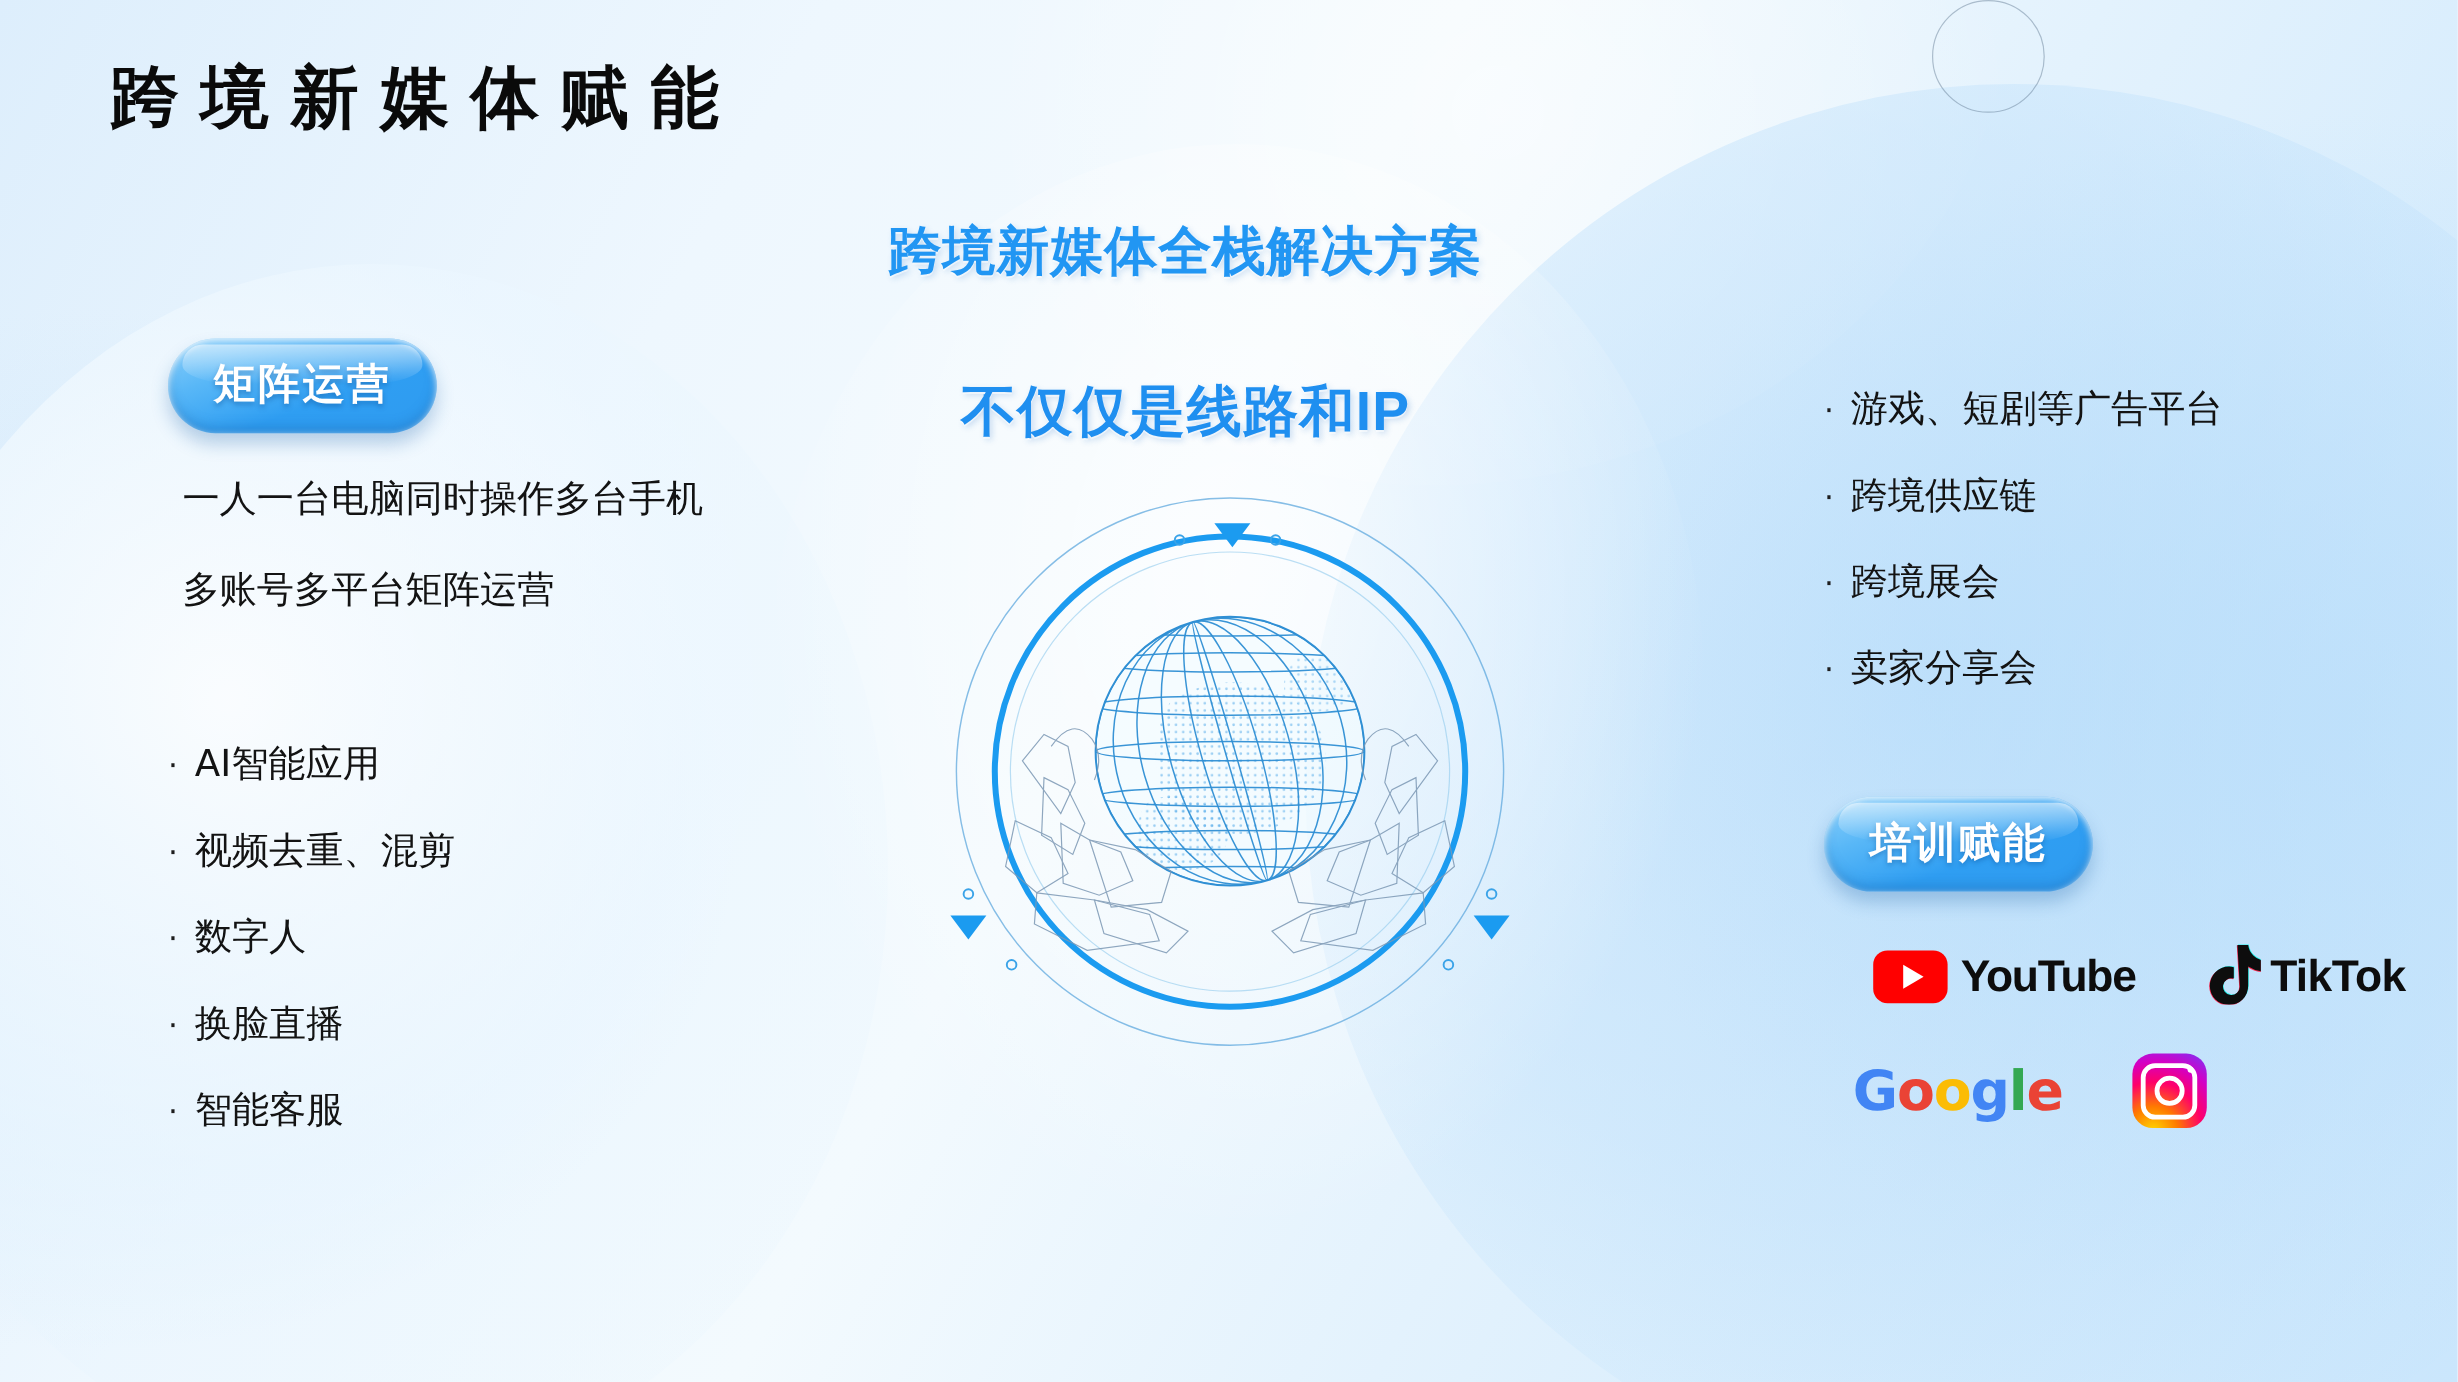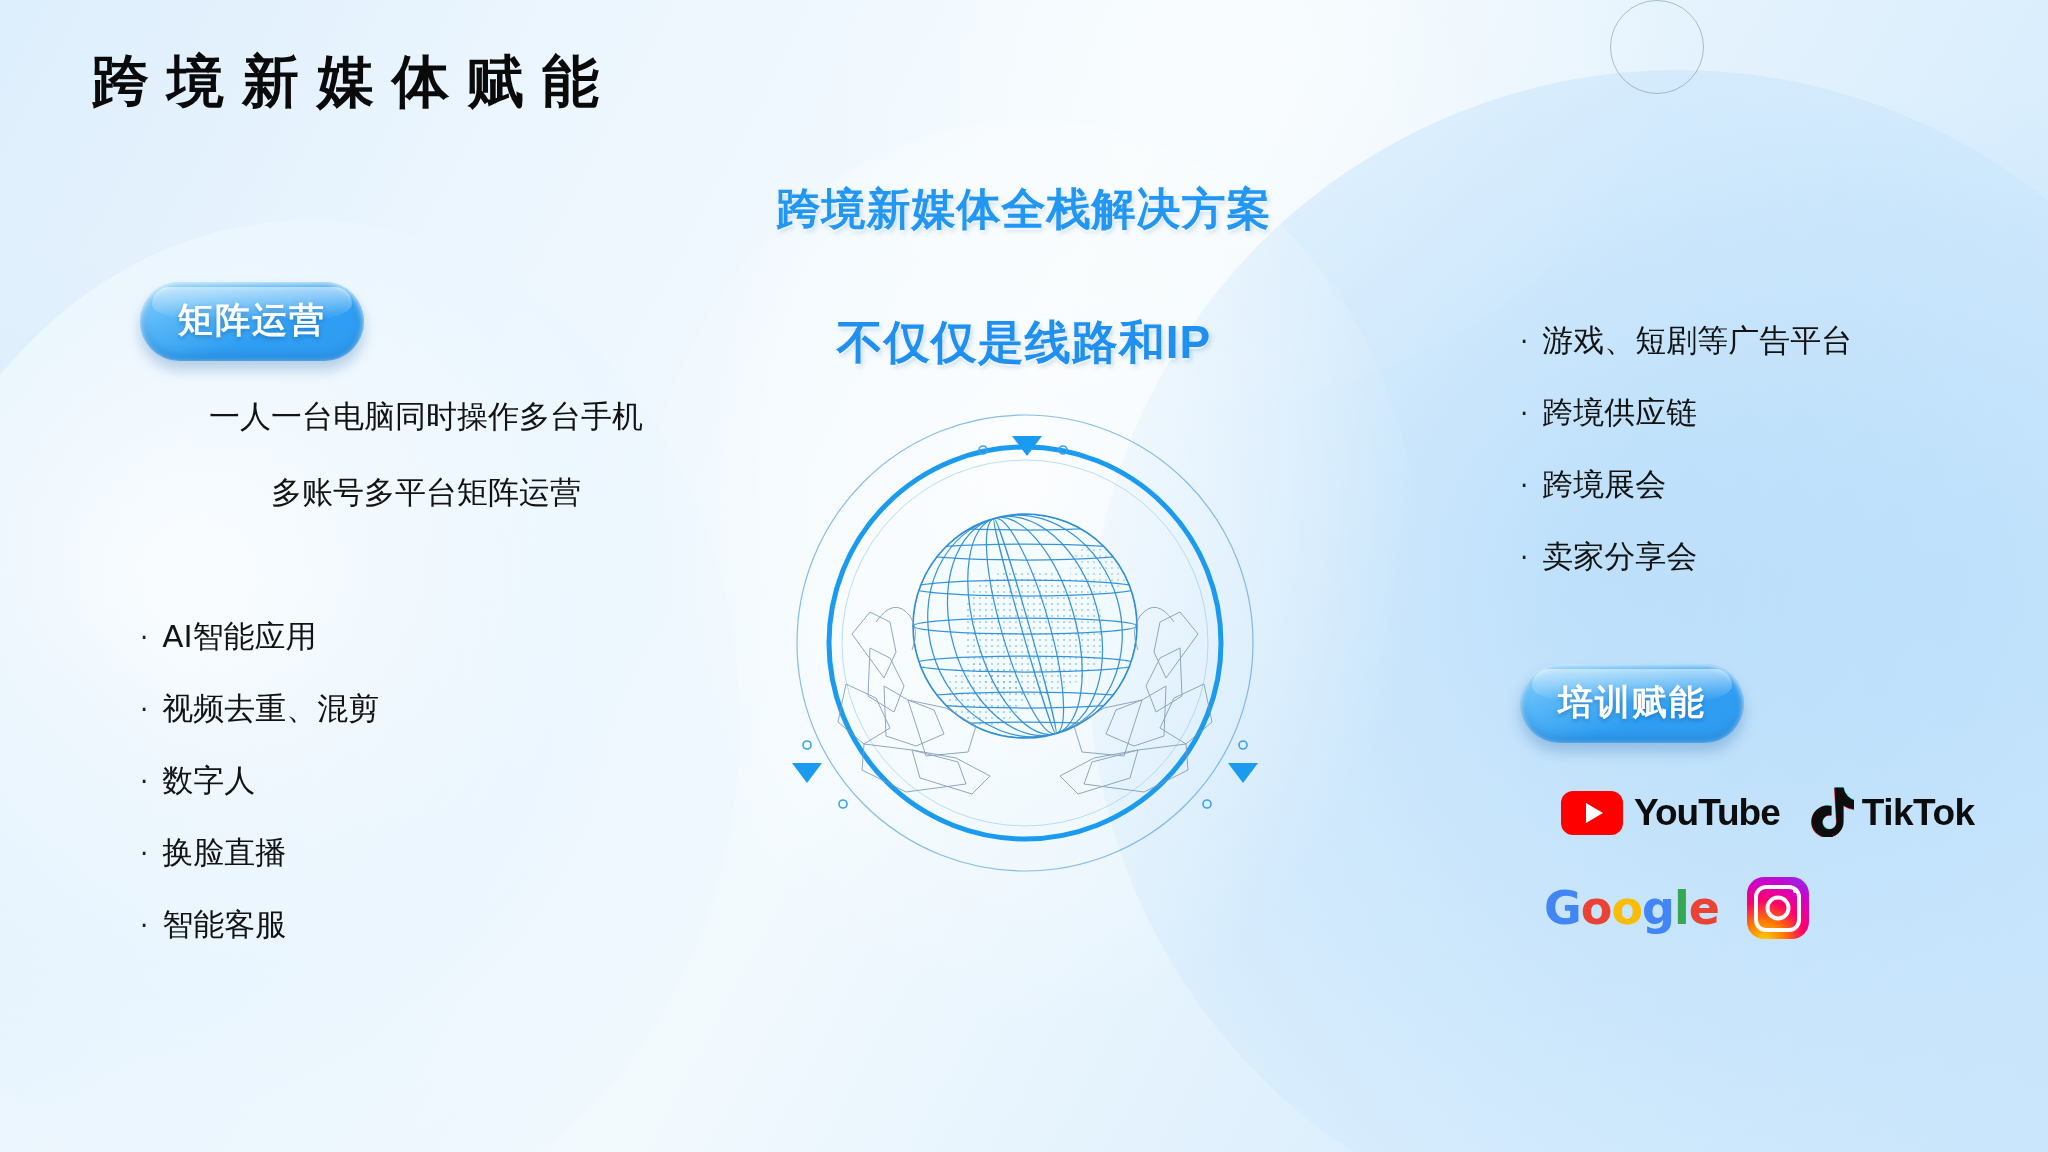--- a/index.html
+++ b/index.html
@@ -43,21 +43,21 @@
 
   
   .main-title{
     position:absolute;left:92px;top:44px;
     font-size:57px;font-weight:800;letter-spacing:18px;
     color:#0a0a0a;white-space:nowrap;
     font-family:"DejaVu Sans","Liberation Sans",sans-serif;
   }
 
   
-  .center-col{position:absolute;left:624px;top:180px;width:800px;text-align:center;}
+  .center-col{position:absolute;left:588px;top:180px;width:800px;text-align:center;}
   .head-1{
     font-size:44px;font-weight:800;color:#2196f3;letter-spacing:1px;
     text-shadow:0 2px 0 rgba(255,255,255,.55), 2px 3px 5px rgba(21,101,192,.20);
     white-space:nowrap;
   }
   .head-2{
     margin-top:73px;
     font-size:46px;font-weight:800;color:#1f8ff0;letter-spacing:1px;
     text-shadow:0 2px 0 rgba(255,255,255,.55), 2px 3px 5px rgba(21,101,192,.22);
     white-space:nowrap;
@@ -85,38 +85,38 @@
 
   
   .col{position:absolute;}
   .col-left{left:140px;top:282px;width:560px;}
   .col-right{left:1520px;top:282px;width:470px;}
 
   .body-line{
     color:#131313;font-size:31px;line-height:1.28;white-space:nowrap;
     font-family:"DejaVu Sans","Liberation Sans",sans-serif;
   }
-  .lead-block{margin-top:36px;text-align:center;}
+  .lead-block{margin-top:36px;}
   .lead-block .body-line{margin:0 0 0 12px;}
   .lead-block .body-line + .body-line{margin-top:36px;}
 
   .bullets{margin-top:38px;list-style:none;padding:0;}
   .bullets li{
     display:flex;align-items:baseline;gap:14px;margin-bottom:30px;
     color:#131313;font-size:31px;white-space:nowrap;
     font-family:"DejaVu Sans","Liberation Sans",sans-serif;
   }
   .bullets li .dot{font-size:26px;color:#1d1d1d;line-height:1;}
 
   .pill-gap{margin-top:56px;}
   .right-sub{margin-top:40px;color:#131313;font-size:31px;white-space:nowrap;
     font-family:"DejaVu Sans","Liberation Sans",sans-serif;}
 
   
-  .logo-row{display:flex;align-items:center;gap:28px;margin-top:42px;padding-left:41px;}
+  .logo-row{display:flex;align-items:center;gap:58px;margin-top:42px;padding-left:41px;}
   .logo-row.row2{margin-top:36px;padding-left:24px;}
 
   .yt{display:flex;align-items:center;gap:11px;}
   .yt-badge{
     width:62px;height:44px;border-radius:12px;background:#ff0000;
     display:flex;align-items:center;justify-content:center;
   }
   .yt-tri{width:0;height:0;border-left:17px solid #ffffff;border-top:10px solid transparent;border-bottom:10px solid transparent;margin-left:4px;}
   .yt-word{font-size:37px;font-weight:800;color:#0d0d0d;letter-spacing:-1px;}
 

